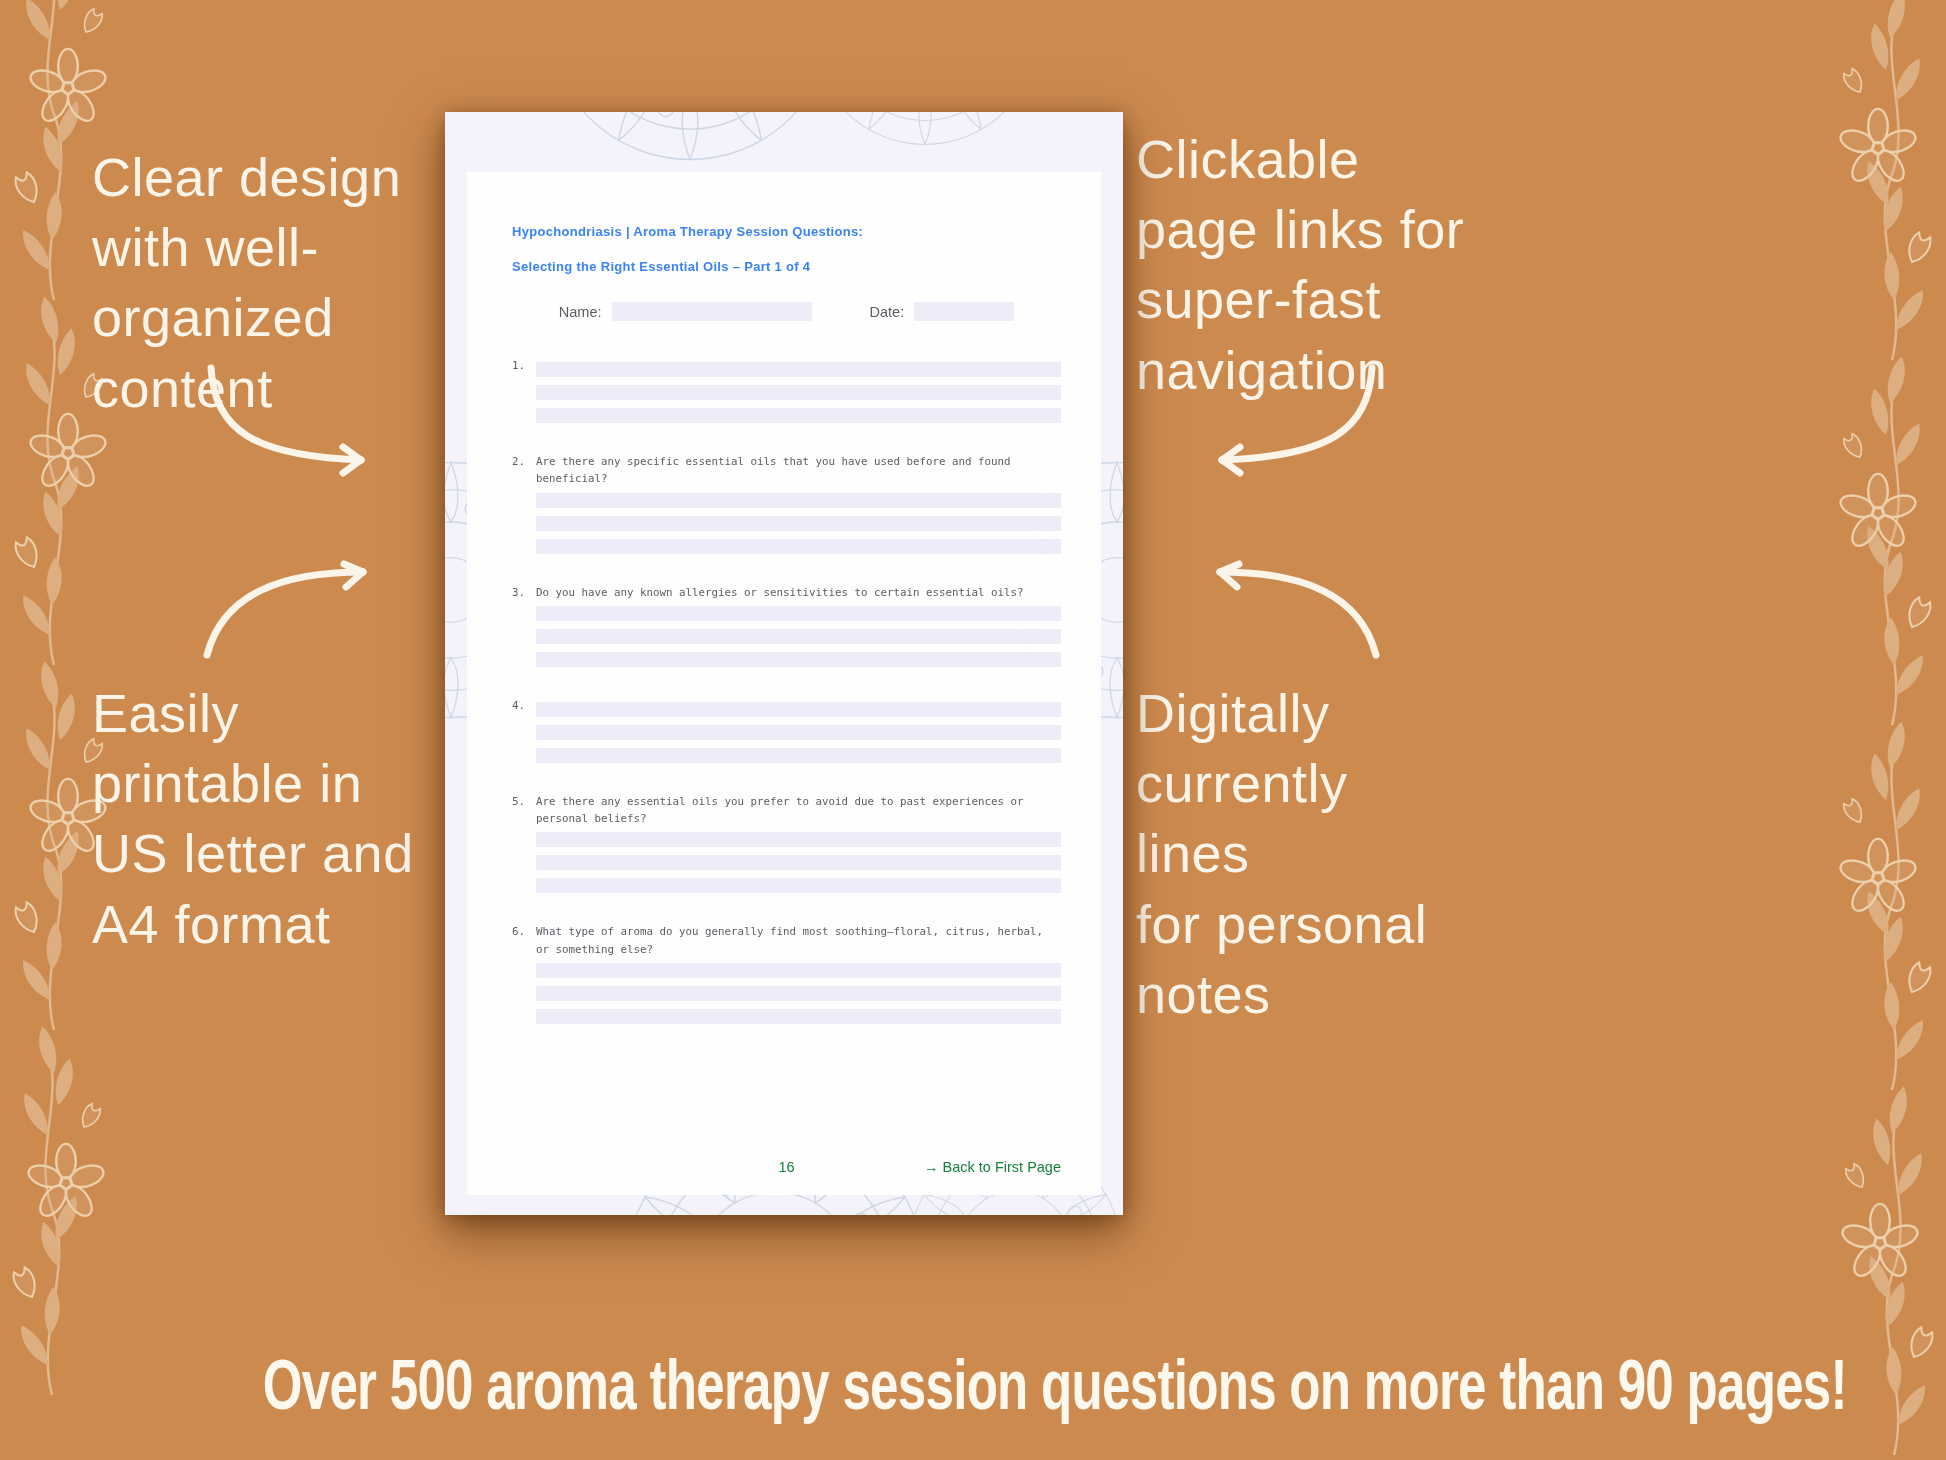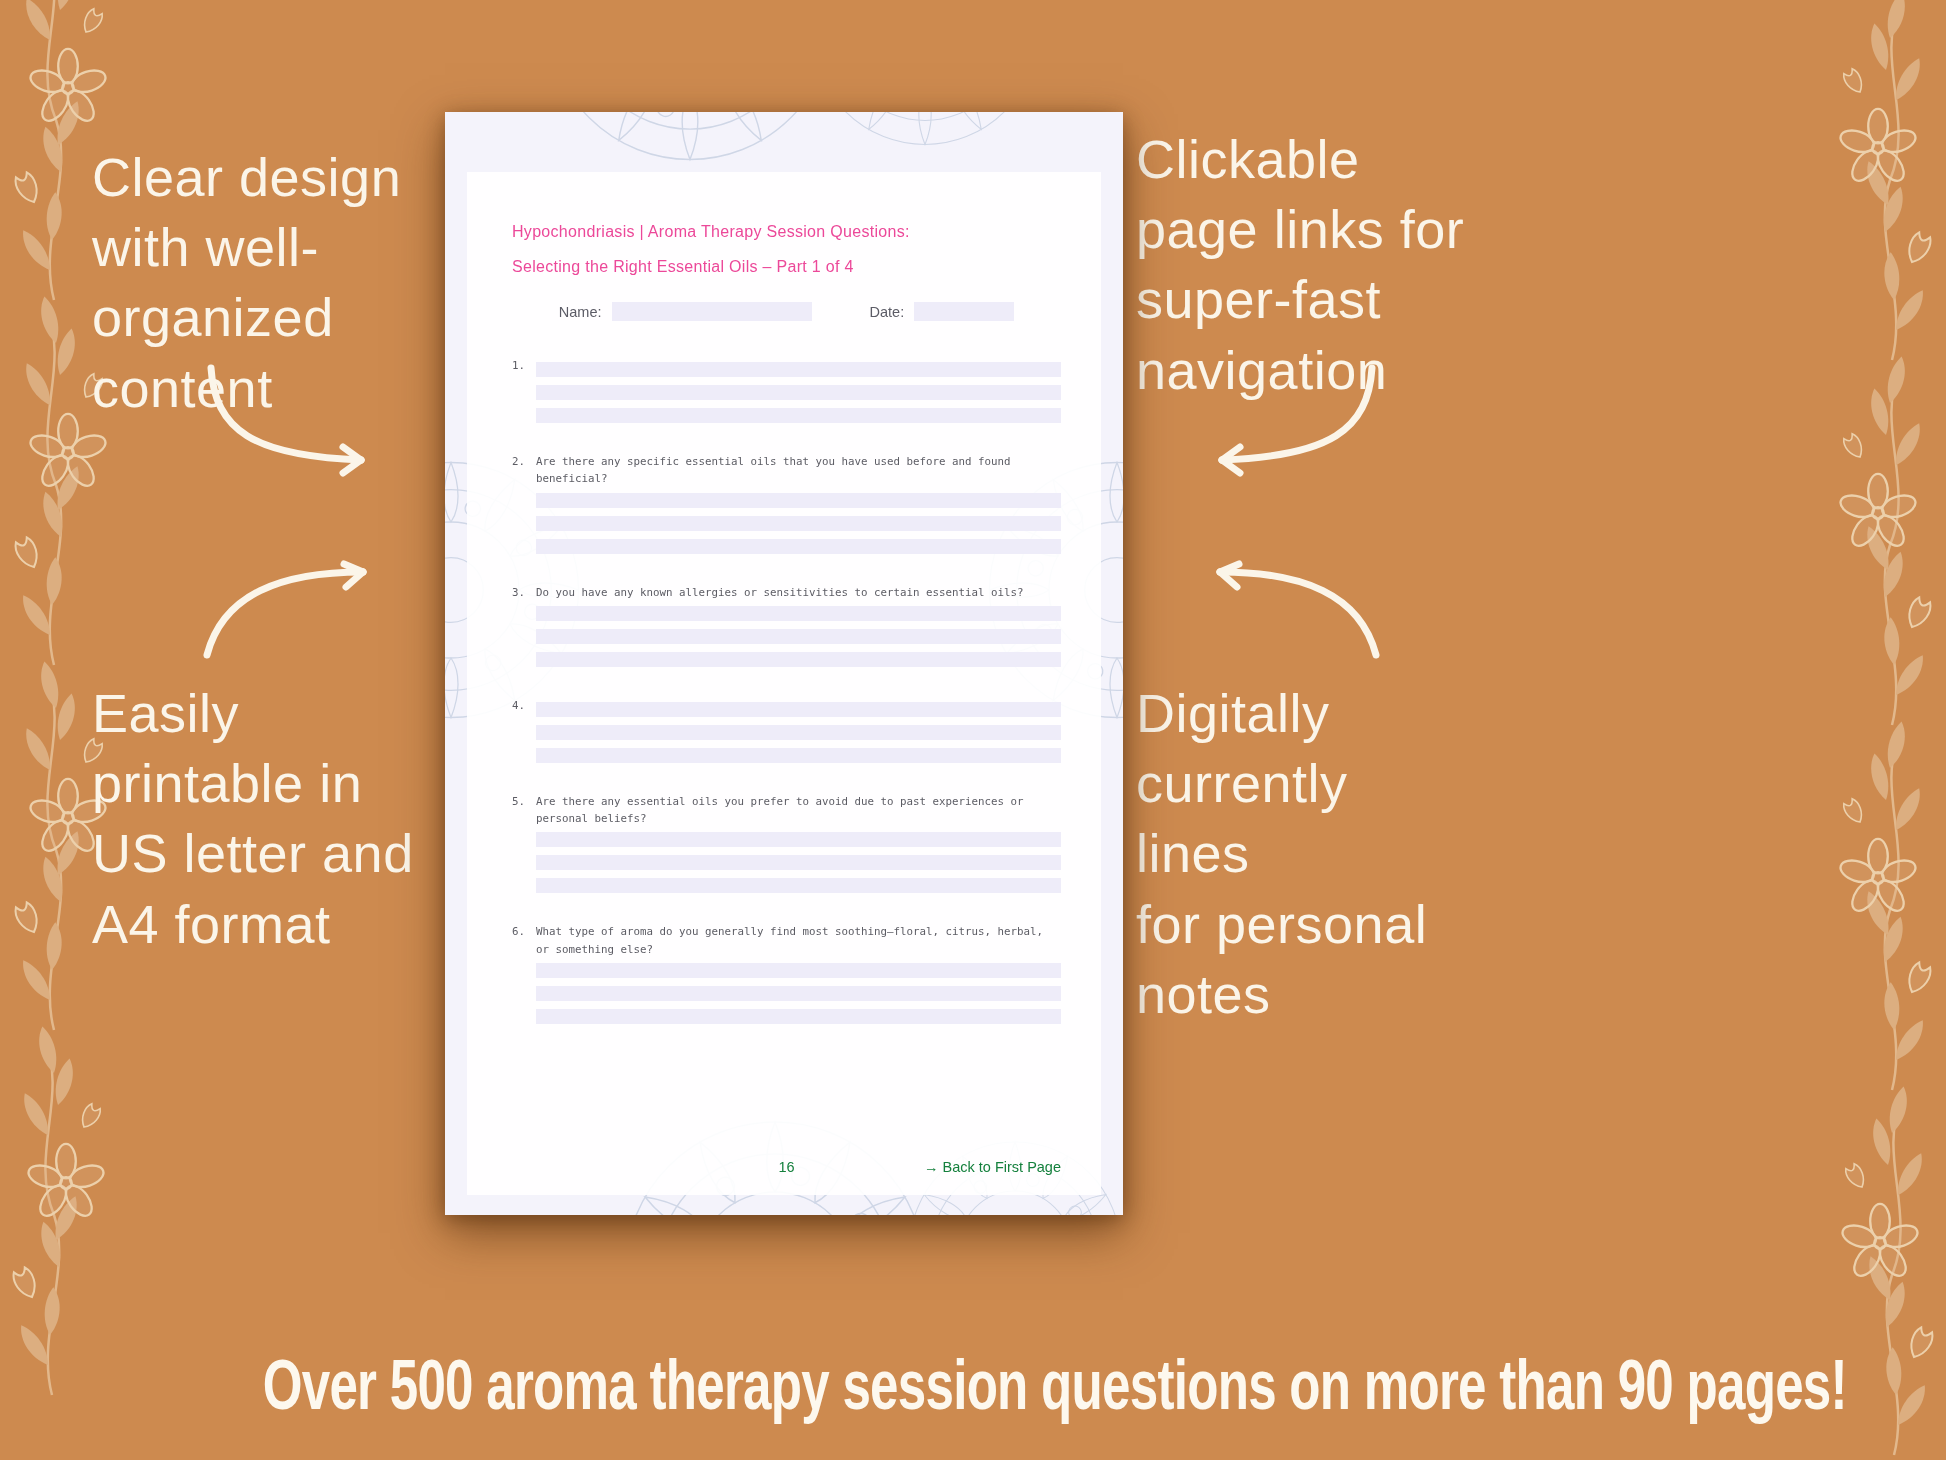--- a/index.html
+++ b/index.html
@@ -42,21 +42,21 @@
     position:absolute;left:445px;top:112px;width:678px;height:1103px;
     background:#f4f3fb;
     box-shadow:0 18px 45px rgba(70,35,5,0.55), 0 4px 18px rgba(70,35,5,0.4);
   }
   .mandala-layer{position:absolute;left:0;top:0;z-index:1;pointer-events:none;}
   .content{
     position:absolute;left:22px;right:22px;top:60px;bottom:20px;z-index:2;
     background:rgba(255,255,255,0.92);
     padding:42px 40px 0 45px;box-sizing:border-box;
   }
-  .doc-title{font-size:16px;color:#ec4899;font-weight:400;letter-spacing:0.3px;}
+  .doc-title{font-size:13px;color:#3b82f6;font-weight:700;letter-spacing:0.3px;}
   .doc-title div{line-height:35px;}
   .name-row{display:flex;align-items:center;margin-top:18px;font-size:14.5px;color:#5c5c66;justify-content:center;}
   .field-box{height:19px;background:#eeecf9;margin-left:10px;}
   .name-box{width:200px;}
   .date-label{margin-left:58px;}
   .date-box{width:100px;}
 
   .question{display:flex;margin-top:30px;font-family:"DejaVu Sans Mono", monospace;
     font-size:10.8px;line-height:1.6;color:#5c5c64;}
   .question:first-child{margin-top:36px;}

